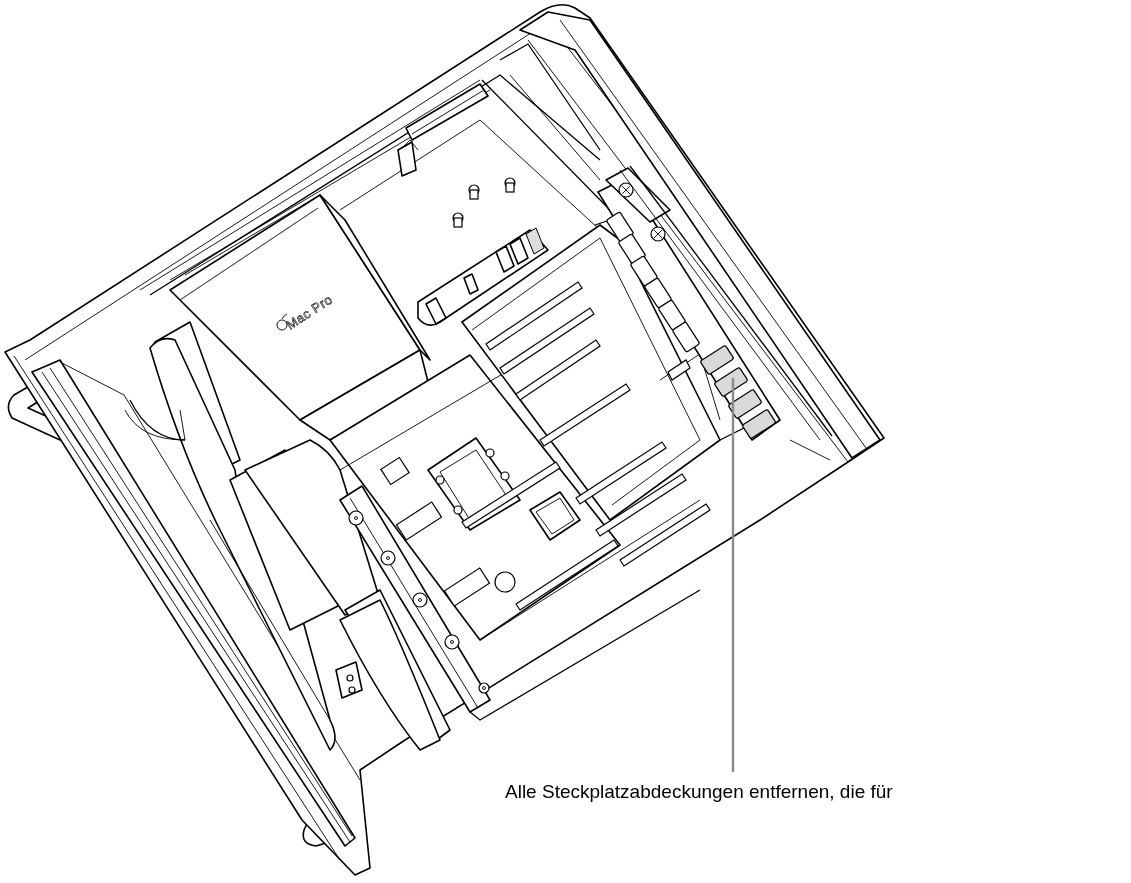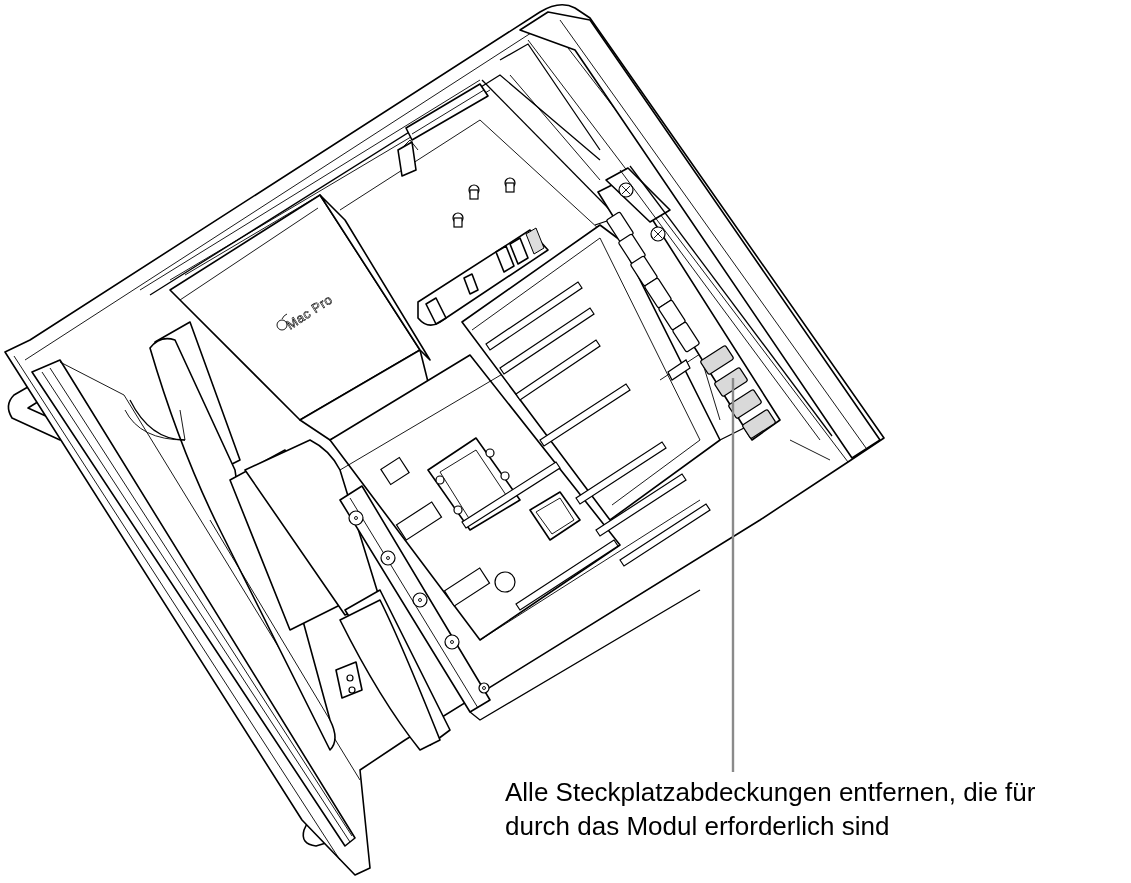--- a/index.html
+++ b/index.html
@@ -11,21 +11,21 @@
   .m { fill: none; stroke: #000; stroke-width: 1.3; }
   .slotfill { fill: #d9d9d9; stroke: #000; stroke-width: 1.2; }
   .slot { fill: #fff; stroke: #000; stroke-width: 1.2; }
   .pcie { fill: #fff; stroke: #000; stroke-width: 1.2; }
   .screw { fill: #fff; stroke: #000; stroke-width: 1.2; }
   .hatch { fill: #ddd; stroke: #000; stroke-width: 1; }
   .callout-line { stroke: #8a8a8a; stroke-width: 2.4; }
   .brand { font-size: 13px; fill: #fff; stroke: #000; stroke-width: 0.6; letter-spacing: 0.5px; }
   .caption {
     position: absolute; left: 505px; top: 775px; width: 620px;
-    font-size: 26px; line-height: 34px; color: #000;
+    font-size: 19px; line-height: 34px; color: #000;
   }
   .caption div { white-space: nowrap; }
 </style>
 </head>
 <body>
 
 <svg id="art" width="1131" height="883" viewBox="0 0 1131 883" xmlns="http://www.w3.org/2000/svg">
 
   <g>
     <path class="o" d="M40 380 L14 395 Q4 405 12 418 L60 440 L68 426 L28 408 L44 398 Z"></path>
@@ -193,14 +193,13 @@
     <path class="t" d="M620 170 L820 440"></path>
     <path class="m" d="M630 166 L832 436"></path>
     <path class="t" d="M790 440 L830 460"></path>
   </g>
 
   <line class="callout-line" x1="733" y1="378" x2="733" y2="772"></line>
 </svg>
 
 <div class="caption">
   <div>Alle Steckplatzabdeckungen entfernen, die für</div>
-  <div>durch das Modul erforderlich sind</div>
 </div>
 
 </body></html>

